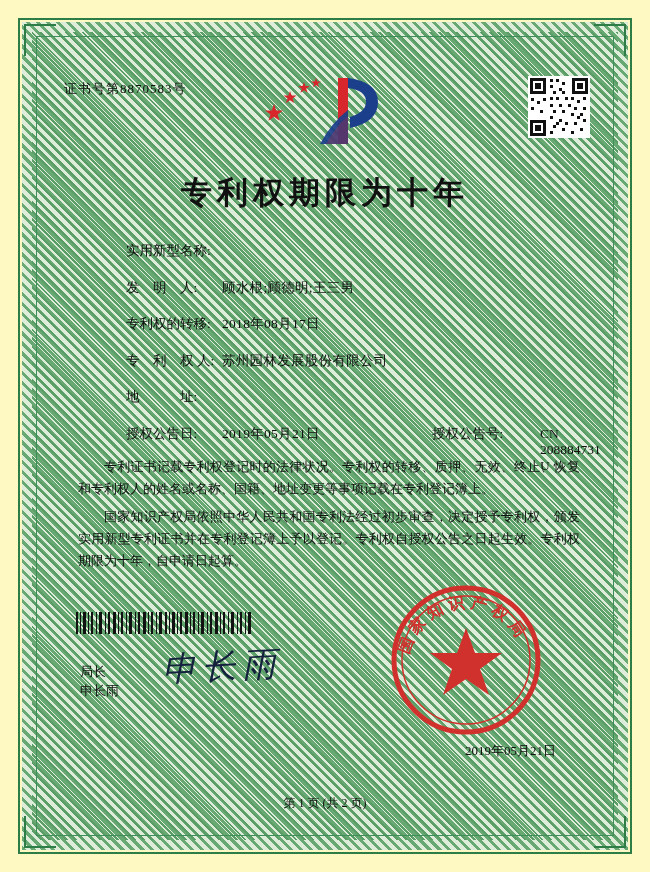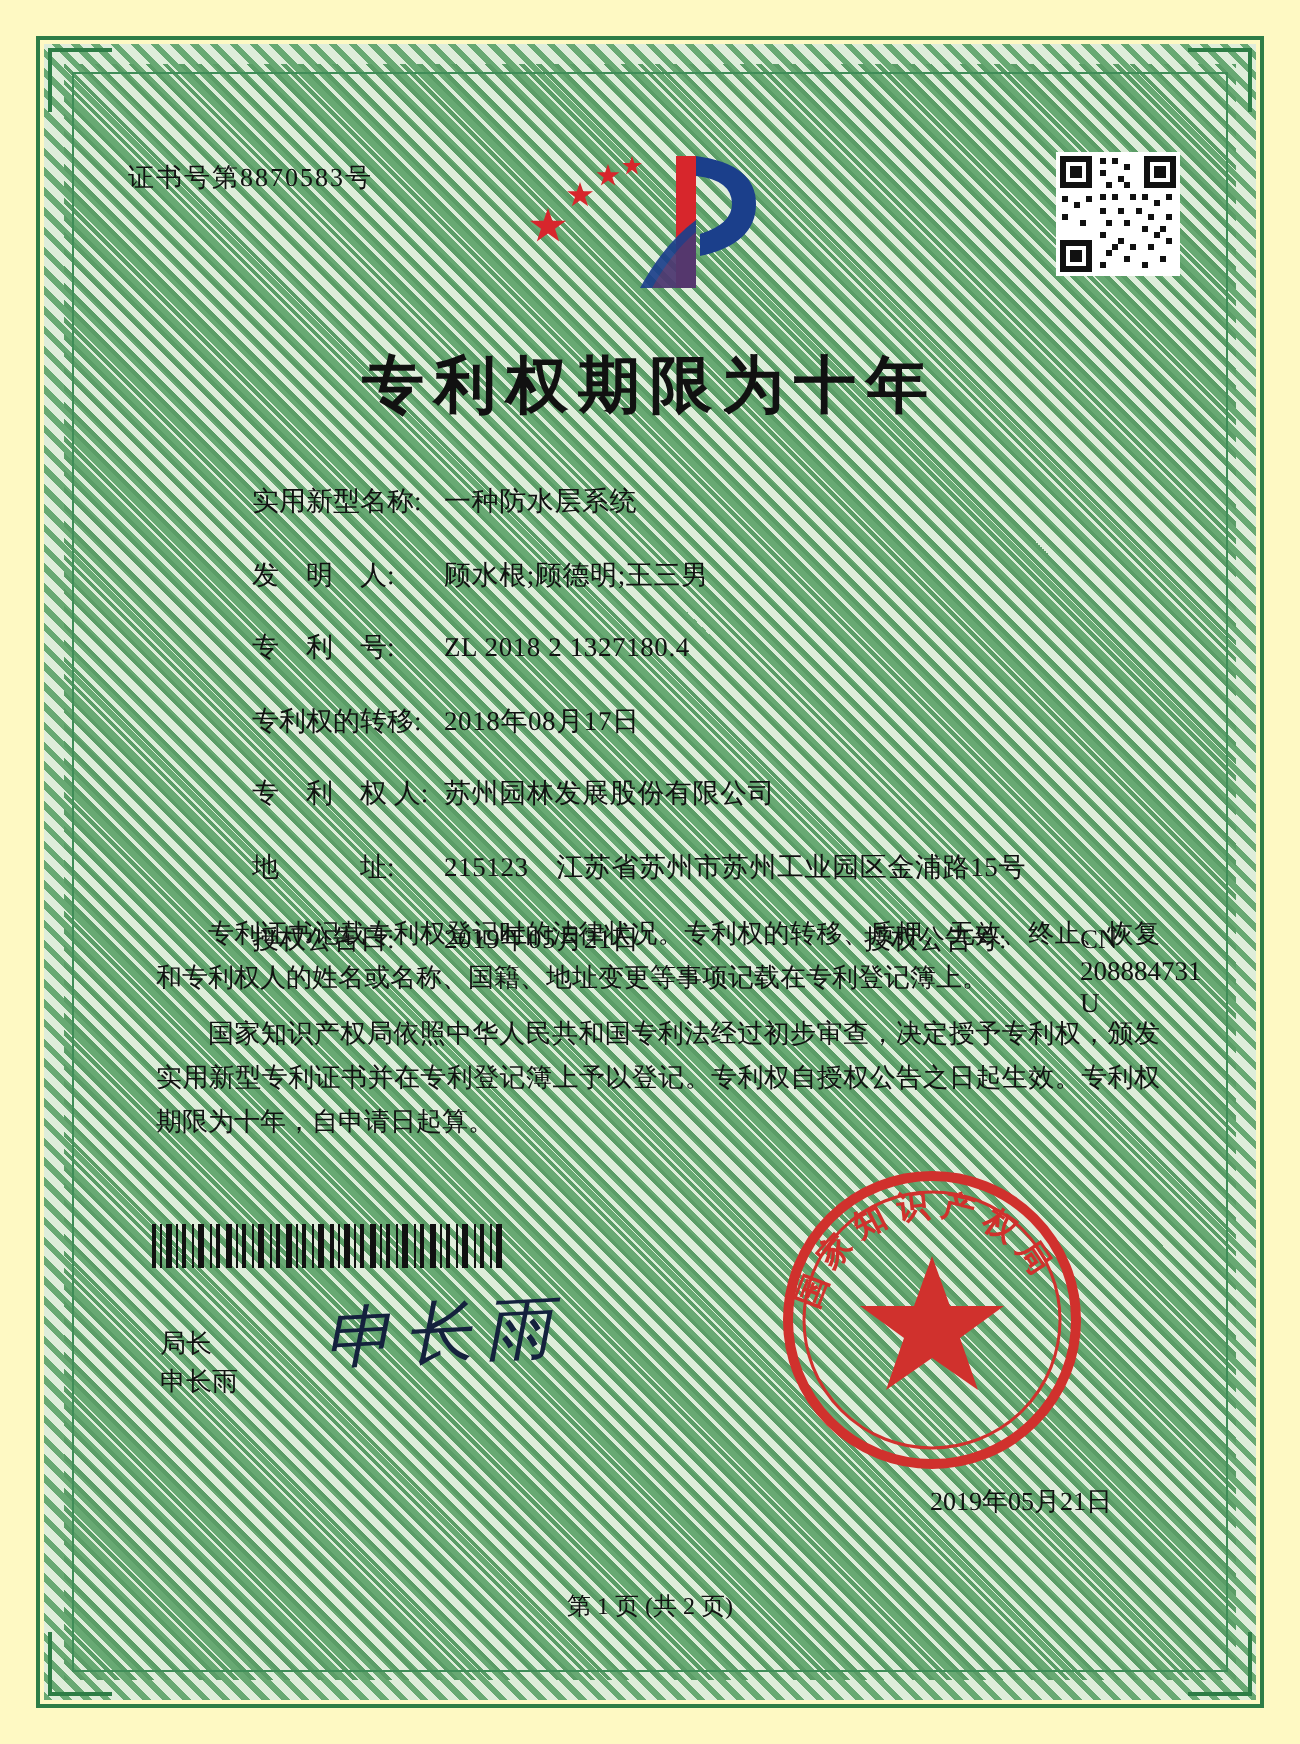--- a/index.html
+++ b/index.html
@@ -308,46 +308,40 @@
         </g>
       </svg>
     </div>
 
     <div class="title">专利权期限为十年</div>
 
     <div class="fields">
 
       <div class="field-row">
         <span class="field-label">实用新型名称:</span>
-        <span class="field-value">一种防水层系统</span>
       </div>
 
       <div class="field-row">
         <span class="field-label">发　明　人:</span>
         <span class="field-value">顾水根;顾德明;王三男</span>
       </div>
 
-      <div class="field-row">
-        <span class="field-label">专　利　号:</span>
-        <span class="field-value">ZL 2018 2 1327180.4</span>
-      </div>
 
       <div class="field-row">
         <span class="field-label">专利权的转移:</span>
         <span class="field-value">2018年08月17日</span>
       </div>
 
       <div class="field-row">
         <span class="field-label">专　利　权  人:</span>
         <span class="field-value">苏州园林发展股份有限公司</span>
       </div>
 
       <div class="field-row">
         <span class="field-label">地　　　址:</span>
-        <span class="field-value">215123　江苏省苏州市苏州工业园区金浦路15号</span>
       </div>
 
       <div class="field-row dual">
         <span class="field-label">授权公告日:</span>
         <span class="field-value">2019年05月21日</span>
         <span class="field-label2">授权公告号:</span>
         <span class="field-value2">CN 208884731 U</span>
       </div>
 
     </div>

